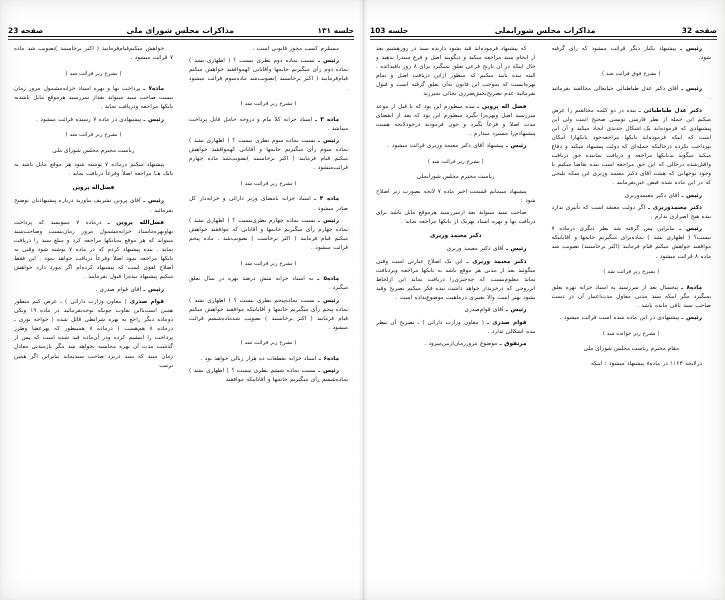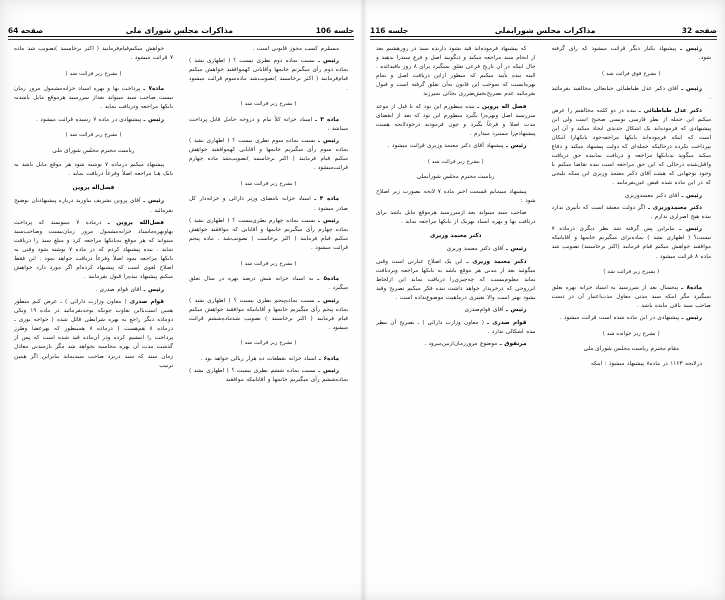--- a/index.html
+++ b/index.html
@@ -123,21 +123,21 @@
 <body>
 
 <div id="spread">
 
   <div class="page left inkblur">
     <div class="runhead">
       <span class="slot">صفحه 32</span>
       <span class="spacer"></span>
       <span class="slot ctr">مذاکرات مجلس شورایملی</span>
       <span class="spacer"></span>
-      <span class="slot">جلسه 116</span>
+      <span class="slot">جلسه 103</span>
     </div>
     <div class="rule"></div>
     <div class="rule thin"></div>
 
     <div class="cols">
 
       <div class="col" id="L-colR">
           <p class="para indent"><span class="lead">رئیس ـ</span> <span>پیشنهاد یکبار دیگر قرائت میشود که رای گرفته شود.</span></p>
           <p class="stage">( بشرح فوق قرائت شد )</p>
           <p class="para indent"><span class="lead">رئیس ـ</span> <span>آقای دکتر عدل طباطبائی جنابعالی مخالفید بفرمائید .</span></p>
@@ -165,25 +165,25 @@
           <p class="para indent"><span class="lead">دکتر معتمد وزیری ـ</span> <span>این یک اصلاح عبارتی است وقتی میگوئید بعد از مدتی هر موقع باشد به بانکها مراجعه وبردیافت نماید معلوم‌نیست که چه‌چیزی‌را دریافت نماید این ازلحاظ اثرروحی که درخریدار خواهد داشت بنده فکر میکنم تصریح وقید بشود بهتر است والا تغییری درماهیت موضوع‌نداده است .</span></p>
           <p class="para indent"><span class="lead">رئیس ـ</span> <span>آقای قوام‌صدری</span></p>
           <p class="para indent"><span class="lead">قوام صدری ـ</span> <span>( معاون وزارت دارائی ) ـ تصریح آن بنظر بنده اشکالی ندارد .</span></p>
           <p class="para indent"><span class="lead">مرتفوق ـ</span> <span>موضوع مرورزمان‌ازبین‌میرود .</span></p>
         </div>
     </div>
   </div>
 
   <div class="page right inkblur">
     <div class="runhead">
-      <span class="slot">جلسه 106</span>
+      <span class="slot">جلسه ۱۳۱</span>
       <span class="spacer"></span>
       <span class="slot ctr">مذاکرات مجلس شورای ملی</span>
       <span class="spacer"></span>
-      <span class="slot">صفحه 64</span>
+      <span class="slot">صفحه 23</span>
     </div>
     <div class="rule"></div>
     <div class="rule thin"></div>
 
     <div class="cols">
       <div class="col" id="R-colR">
           <p class="para indent">مستلزم کسب مجوز قانونی است .</p>
           <p class="para indent"><span class="lead">رئیس ـ</span> <span>نسبت بماده دوم نظری نیست ؟ ( اظهاری نشد ) بماده دوم رأی میگیریم خانمها وآقایانی کهموافقند خواهش میکنم قیام‌فرمایند ( اکثر برخاستند )تصویب‌شد ماده‌سوم قرائت میشود .</span></p>
           <p class="stage">( بشرح زیر قرائت شد )</p>
           <p class="para indent"><span class="lead">ماده ۳ ـ</span> <span>اسناد خزانه کلاً بنام و دروجه حامل قابل پرداخت میباشد .</span></p>

